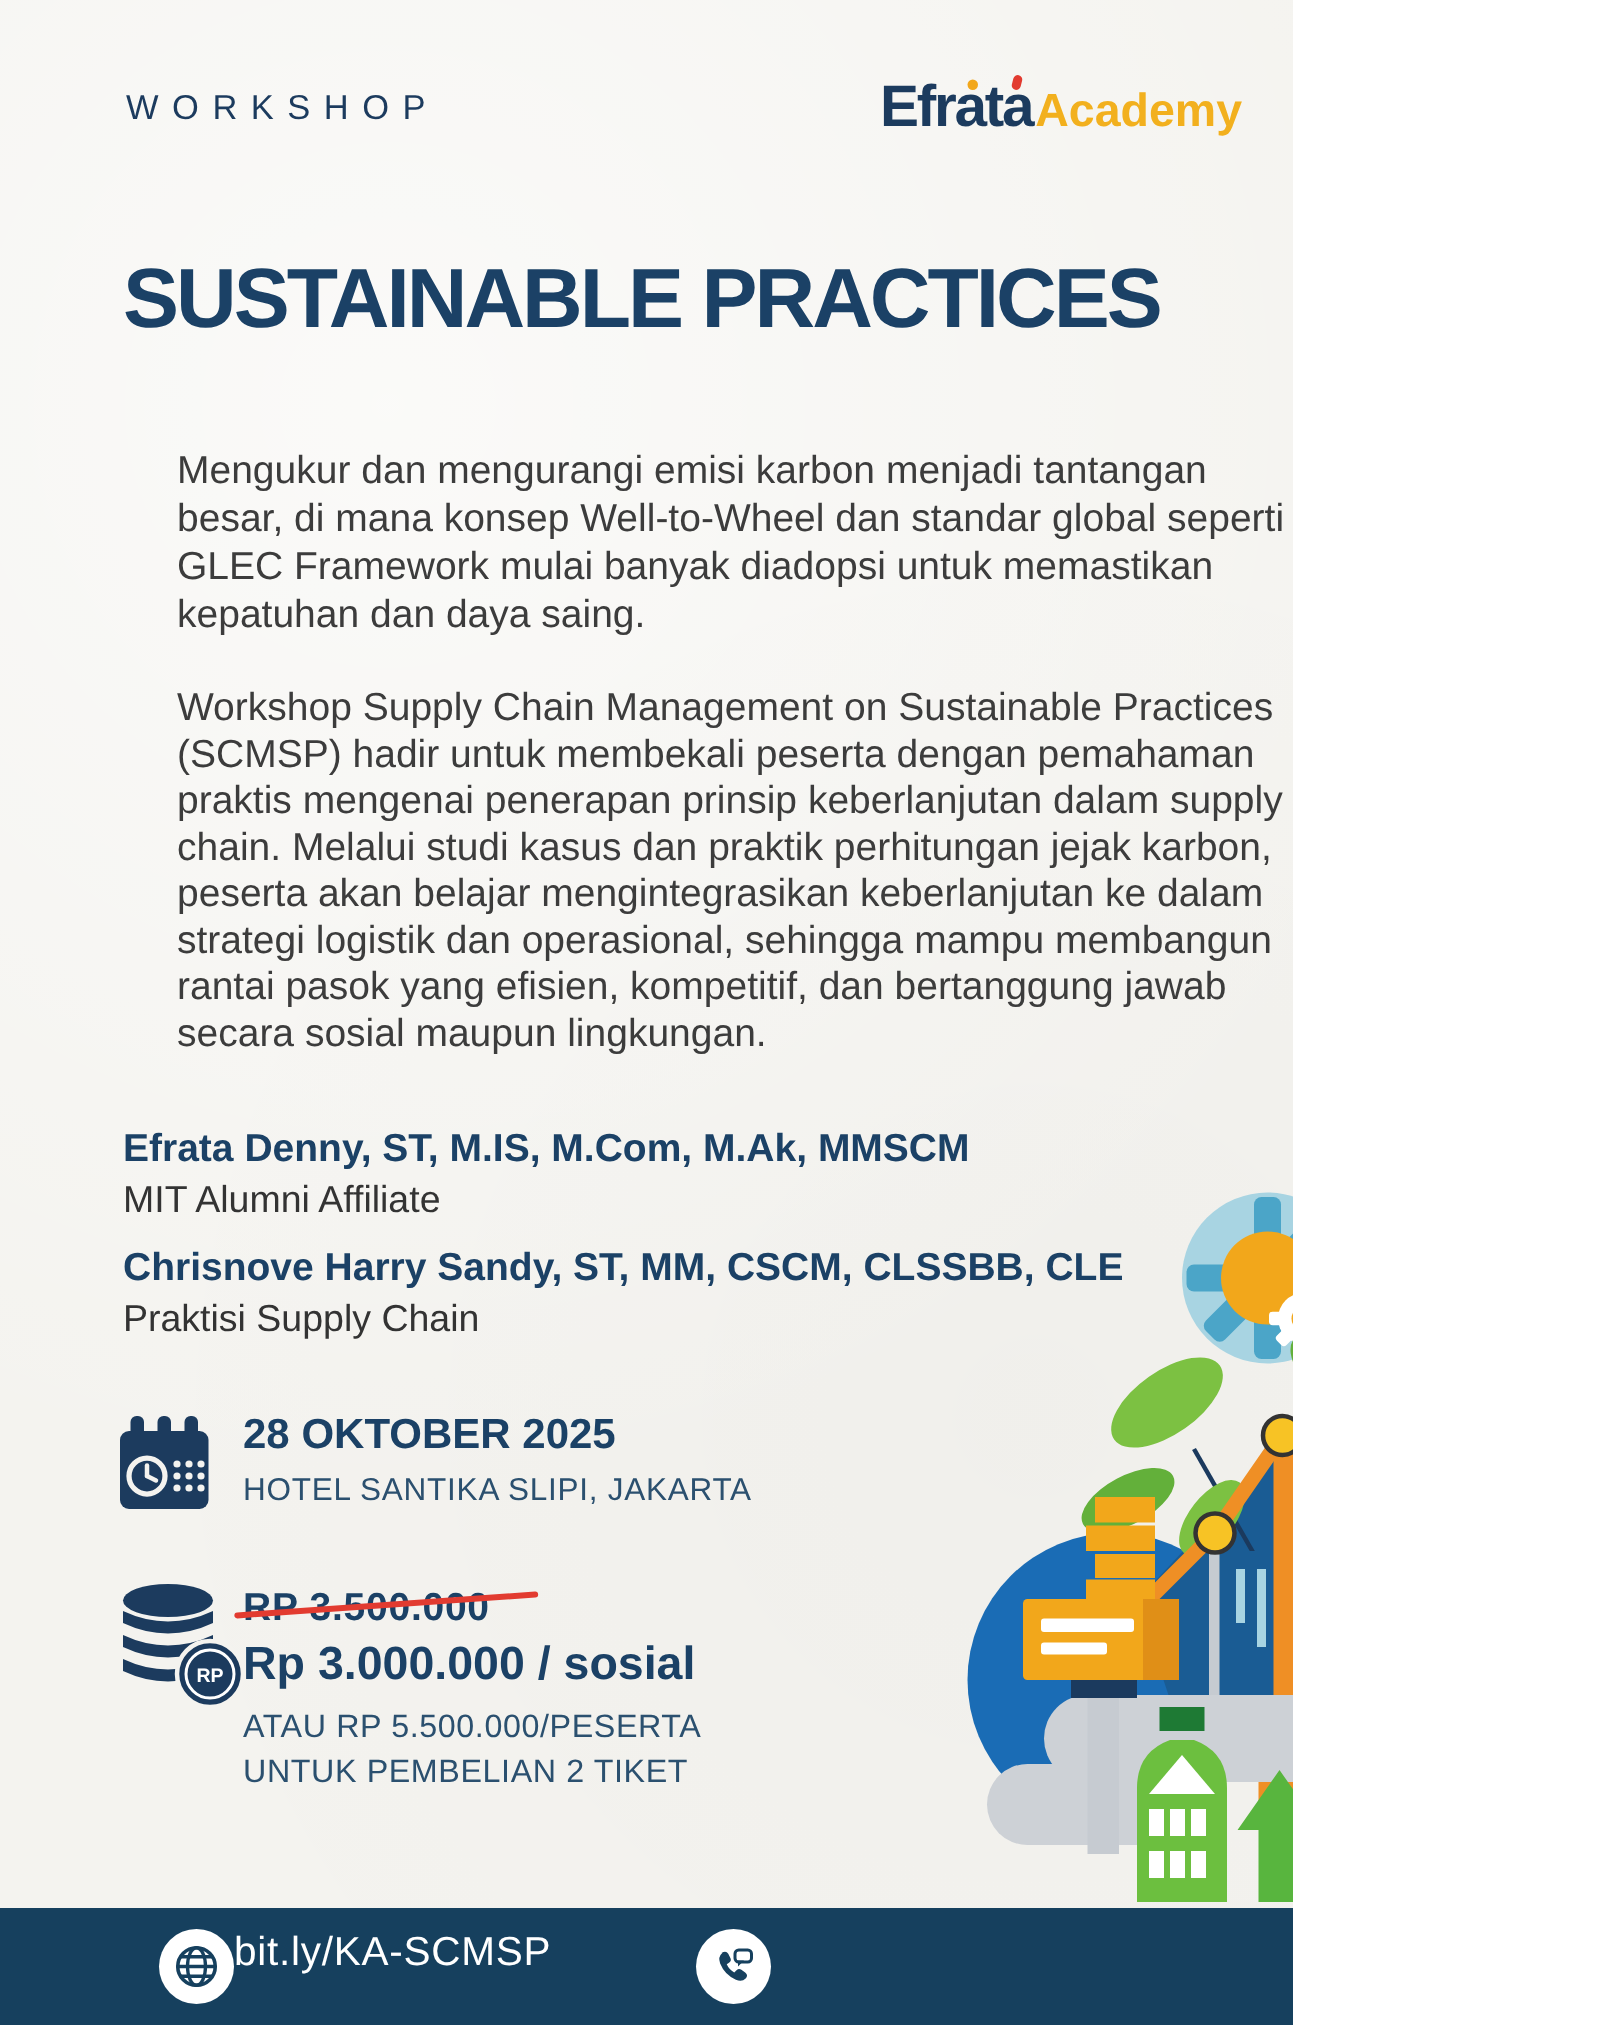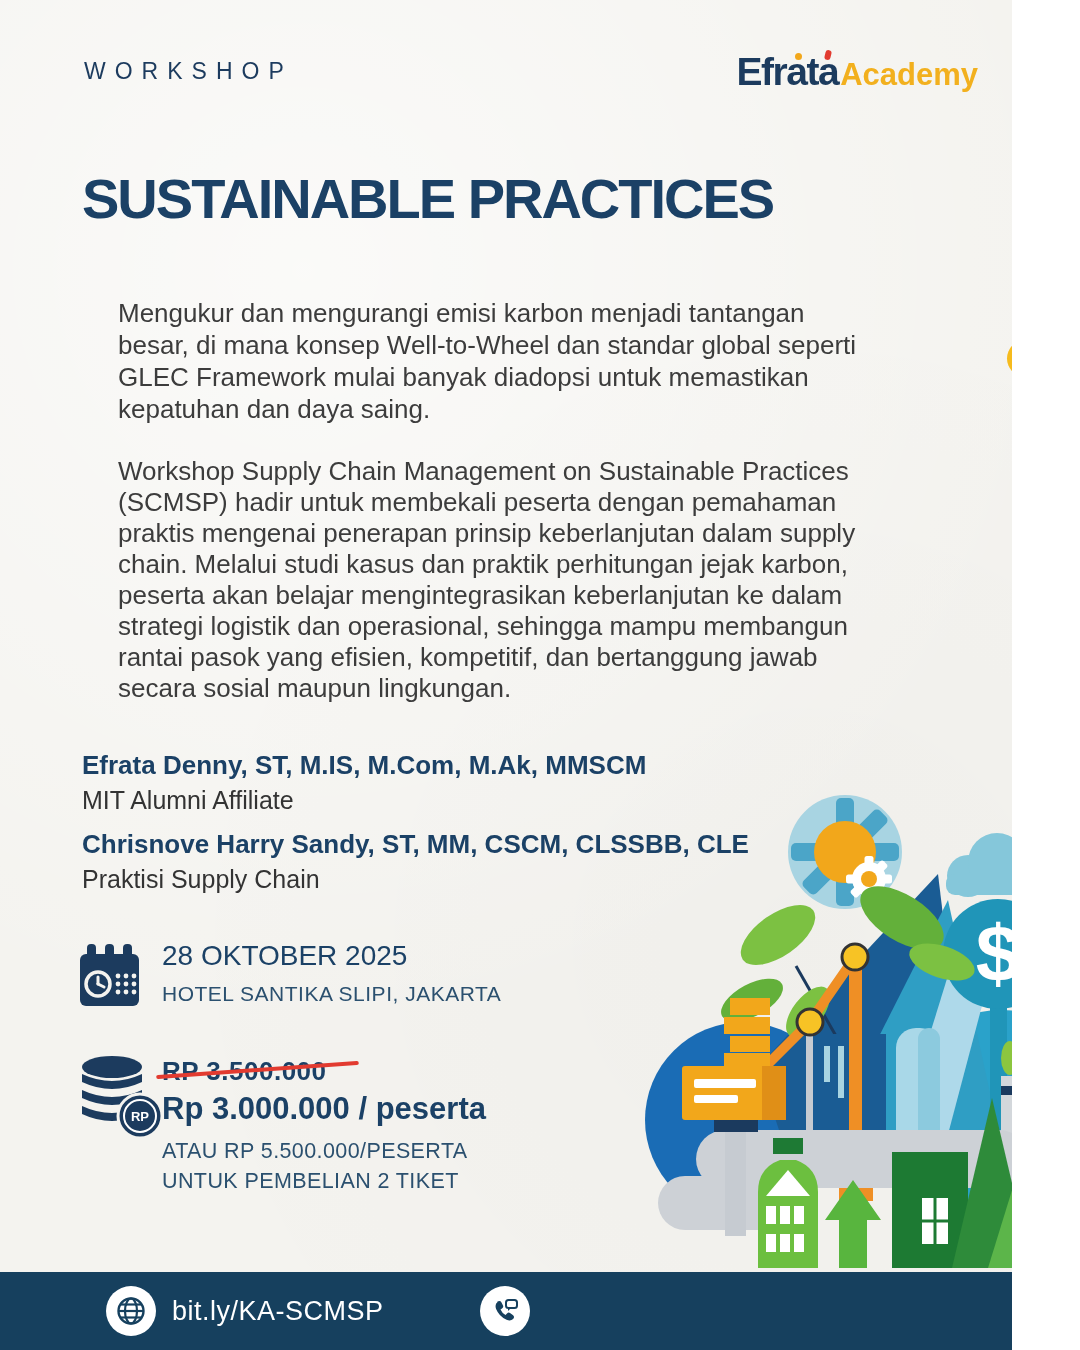--- a/index.html
+++ b/index.html
@@ -1,17 +1,17 @@
 <!DOCTYPE html>
 <html><head>
 <meta charset="utf-8">
 <style>
   html,body{margin:0;padding:0;}
   .poster{
-    position:relative; width:1012px; height:1350px; overflow:hidden;
+    position:relative; width:862px; height:1350px; overflow:hidden;
     background:#f4f3ef;
     background-image:radial-gradient(circle at 30% 20%, rgba(255,255,255,.6), rgba(0,0,0,0) 60%),
                      radial-gradient(circle at 80% 70%, rgba(0,0,0,.015), rgba(0,0,0,0) 55%);
     font-family:"Liberation Sans", sans-serif; color:#1b4166;
   }
   .eyebrow{position:absolute; left:84px; top:58px; font-size:23px; letter-spacing:9px; font-weight:500; color:#1c3b5e;}
   .brand{position:absolute; top:50px; right:34px; display:flex; align-items:baseline; white-space:nowrap;}
   .brand-kontan{position:relative; font-size:39px; font-weight:800; color:#1c3b5e; letter-spacing:-1.5px;}
   .logo-dot-orange{position:absolute; top:3px; right:36px; width:7px; height:7px; border-radius:50%; background:#f2a71b;}
   .logo-dot-red{position:absolute; top:0px; right:7px; width:6px; height:10px; border-radius:3px; background:#e23b30; transform:rotate(14deg);}
@@ -20,33 +20,33 @@
   .title-line2{position:absolute; left:82px; top:166px; font-size:56px; font-weight:700; color:#1b4166; letter-spacing:-2px;}
   .para{position:absolute; left:82px; width:900px; font-size:26px; color:#3c3c3c; white-space:pre-line;margin-left:36px;}
   .para.intro{top:297px; line-height:32px;}
   .para.description{top:456px; line-height:31px;}
   .speakers{position:absolute; left:82px; top:750px; z-index:2;}
   .speaker{margin-bottom:14px;}
   .speaker-name{font-size:26px; font-weight:700; color:#1b4166; margin-bottom:5px; white-space:nowrap;}
   .speaker-role{font-size:25px; color:#333333;}
   .calendar-icon{position:absolute; left:80px; top:942px;}
   .event-text{position:absolute; left:162px; top:940px;}
-  .event-date{font-size:28px; font-weight:400; color:#1b4166; margin-bottom:10px;}
+  .event-date{font-size:28px; font-weight:700; color:#1b4166; margin-bottom:10px;}
   .event-time{font-size:21px; color:#2b506f; margin-bottom:6px; letter-spacing:.5px;}
   .event-venue{font-size:21px; color:#2b506f; letter-spacing:.5px;}
   .coins-icon{position:absolute; left:78px; top:1054px;}
   .price-text{position:absolute; left:162px; top:1056px;}
   .price-original{display:inline-block; position:relative; font-size:26px; font-weight:800; color:#1b4166; letter-spacing:.5px;}
   .strike-line{position:absolute; left:-6px; top:12px; width:calc(100% + 38px); height:4px; background:#e23b30; border-radius:2px; transform:rotate(-4deg);}
   .price-current{font-size:31px; font-weight:800; color:#1b4166; margin-top:4px; margin-bottom:12px;}
   .price-bundle{font-size:21.5px; color:#2b506f; letter-spacing:.4px; margin-bottom:5px;}
   .yellow-dot{position:absolute; left:1007px; top:340px; width:37px; height:37px; border-radius:50%; background:#f6bb1d;}
   .illustration{position:absolute; left:640px; top:772px; width:440px; height:500px; z-index:1;}
   .footer{position:absolute; left:0; top:1272px; width:1080px; height:78px; background:#16405e; display:flex; align-items:center; z-index:3;}
-  .footer-item{display:flex; align-items:center; gap:16px;}
+  .footer-item{display:flex; align-items:flex-start; }
   .footer-item.link{margin-left:106px;}
   .footer-item.phone{margin-left:96px;}
   .icon-circle{width:50px; height:50px; border-radius:50%; background:#ffffff; display:flex; align-items:center; justify-content:center; flex:0 0 auto;}
   .footer-label{font-size:27px; color:#ffffff; letter-spacing:.5px;}
   .footer-site{margin-left:auto; margin-right:70px; font-size:28px; color:#f2b01e;}
 </style>
 </head>
 <body>
 
 <div class="poster">
@@ -126,21 +126,21 @@
     <circle cx="62" cy="62" r="22" fill="#1c3b5e" stroke="#f4f3ef" stroke-width="3"></circle>
     <circle cx="62" cy="62" r="16" fill="none" stroke="#ffffff" stroke-width="2"></circle>
     <text x="62" y="67" text-anchor="middle" font-family="Liberation Sans, sans-serif" font-size="13" font-weight="bold" fill="#ffffff">RP</text>
   </svg>
 
   <div class="price-text">
     <span class="price-original">
       <span>RP 3.500.000</span>
       <span class="strike-line"></span>
     </span>
-    <div class="price-current">Rp 3.000.000 / peserta</div>
+    <div class="price-current">Rp 3.000.000 / sosial</div>
     <div class="price-bundle">ATAU RP 5.500.000/PESERTA</div>
     <div class="price-bundle">UNTUK PEMBELIAN 2 TIKET</div>
   </div>
 
   <div class="yellow-dot"></div>
 
   <svg class="illustration" viewBox="0 0 440 500" width="440" height="500">
 
     <circle cx="103" cy="348" r="98" fill="#1a6cb5"></circle>
     <circle cx="362" cy="356" r="118" fill="#2aa2ca"></circle>

